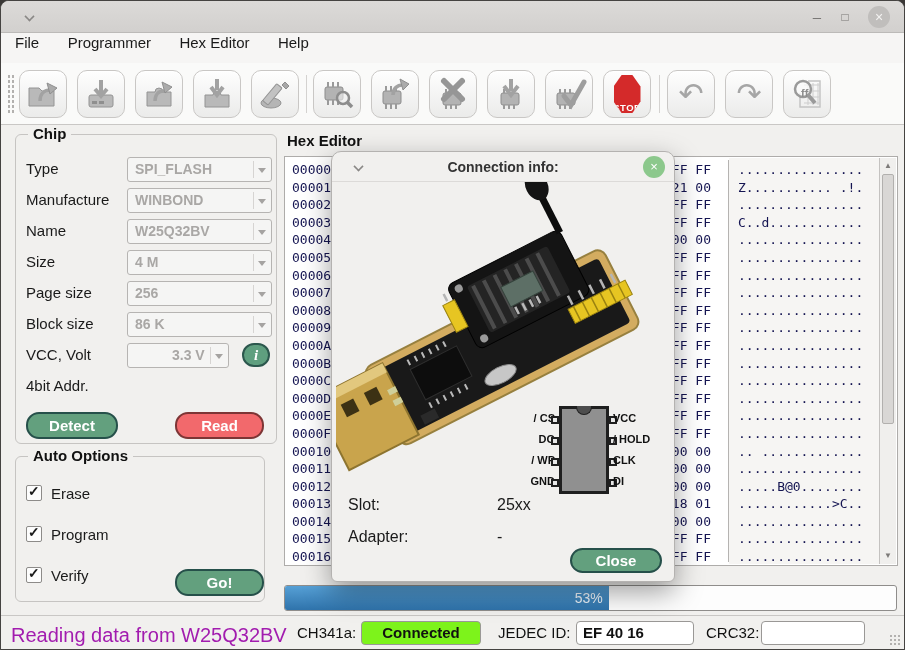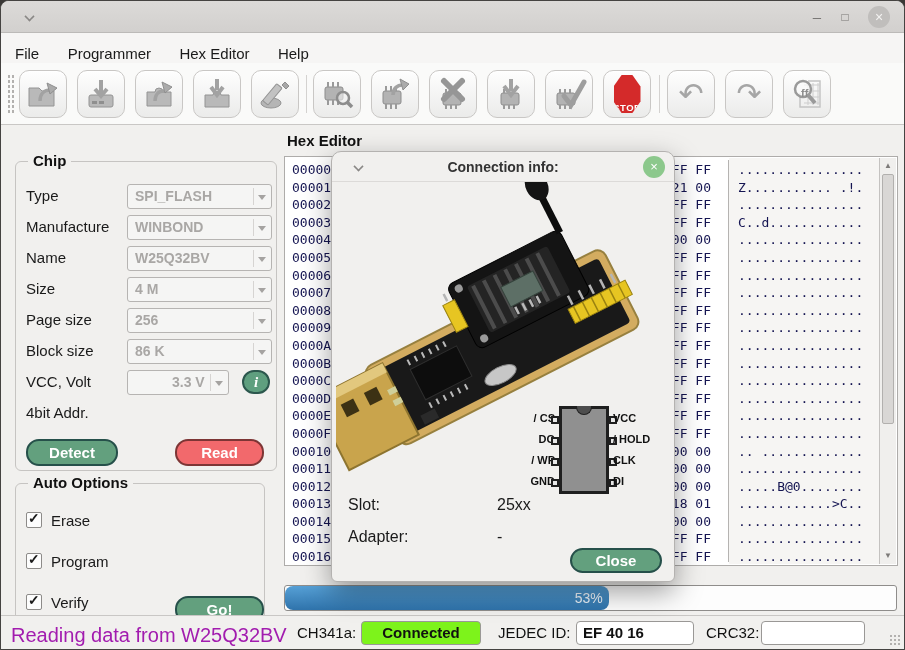--- a/index.html
+++ b/index.html
@@ -15,37 +15,37 @@
   .tb-chevron::before{content:"";position:absolute;left:0;top:0;width:7px;height:7px;
       border-right:2px solid #8a8886;border-bottom:2px solid #8a8886;transform:rotate(45deg) scale(.8);}
   .win-btn{position:absolute;top:6px;font-size:15px;color:#7a7876;width:22px;height:20px;
            text-align:center;line-height:20px;cursor:default;}
   .btn-min{right:76px;}
   .btn-max{right:48px;font-size:12px;}
   .btn-close{right:14px;width:22px;height:22px;top:5px;border-radius:50%;
              background:#c0bebc;color:#f4f3f2;font-size:14px;line-height:22px;}
   
   .menubar{position:absolute;left:0;top:32px;width:100%;height:30px;background:#f6f5f4;}
-  .menu-item{display:inline-block;padding:12px 10px;font-size:15px;color:#1a1a1a;margin-left:4px;}
+  .menu-item{display:inline-block;padding:1px 10px;font-size:15px;color:#1a1a1a;margin-left:4px;}
   
   .toolbar{position:absolute;left:0;top:62px;width:100%;height:62px;background:#fafaf9;
            border-bottom:1px solid #c9c7c5;}
   .grip{position:absolute;left:6px;top:11px;width:7px;height:40px;
         background-image:radial-gradient(#b3b1af 1px,transparent 1.1px);background-size:4px 5px;}
   .tool-btn{position:absolute;top:7px;width:48px;height:48px;border-radius:10px;
             border:1px solid #c9c7c5;background:linear-gradient(#fefefe,#ebebea);
             box-shadow:inset 0 1px 0 #fff;display:flex;align-items:center;justify-content:center;}
   .tool-sep{position:absolute;top:12px;width:1px;height:38px;background:#d4d2d0;}
   .glyph-btn{font-size:30px;color:#a6a6a6;line-height:46px;}
   .stop-shape{width:27px;height:38px;background:#d42a2a;display:flex;align-items:flex-end;justify-content:center;
       clip-path:polygon(30% 0,70% 0,100% 30%,100% 70%,70% 100%,30% 100%,0 70%,0 30%);}
   .stop-text{color:#fff;font-weight:bold;font-size:9.5px;letter-spacing:.4px;}
   .ff-label{position:absolute;font-size:11px;font-weight:bold;color:#8d8d8d;left:13px;top:12px;}
   
-  .group{position:absolute;border:1px solid #c6c4c2;border-radius:6px;background:#f1f0ee;margin-top:27px;}
+  .group{position:absolute;border:1px solid #c6c4c2;border-radius:6px;background:#f1f0ee;}
   .group-title{position:absolute;top:-10px;left:12px;background:#f1f0ee;padding:0 5px;
                font-size:15px;font-weight:bold;color:#111;}
   .chip-group{left:14px;top:133px;width:262px;height:310px;}
   .auto-group{left:14px;top:455px;width:250px;height:146px;}
   .chip-row{position:absolute;left:10px;height:25px;width:242px;}
   .chip-label{position:absolute;left:0;top:3px;font-size:15px;color:#1a1a1a;}
   .combo{position:absolute;left:101px;width:145px;height:25px;border:1px solid #b6b4b2;border-radius:3px;
          background:#f5f5f4;font-size:14px;font-weight:bold;color:#a9a7a5;line-height:23px;padding-left:7px;}
   .combo.narrow{width:102px;padding-left:44px;}
   .combo-arrow{position:absolute;right:5px;top:10px;width:0;height:0;
@@ -443,21 +443,21 @@
         </div>
       </div>
     <div class="vscroll">
       <div class="scroll-arrow" style="top:1px">▲</div>
       <div class="scroll-thumb"></div>
       <div class="scroll-arrow" style="bottom:1px">▼</div>
     </div>
   </div>
 
   <div class="progress">
-    <div class="progress-fill" style="width: 53%; border-radius: 8px;">
+    <div class="progress-fill" style="width: 53%;">
       <span class="progress-text">53%</span>
     </div>
   </div>
 
   <div class="dialog">
     <div class="dlg-titlebar">
       <span class="dlg-chevron"></span>
       <div class="dlg-title">Connection info:</div>
       <div class="dlg-close">×</div>
     </div>

